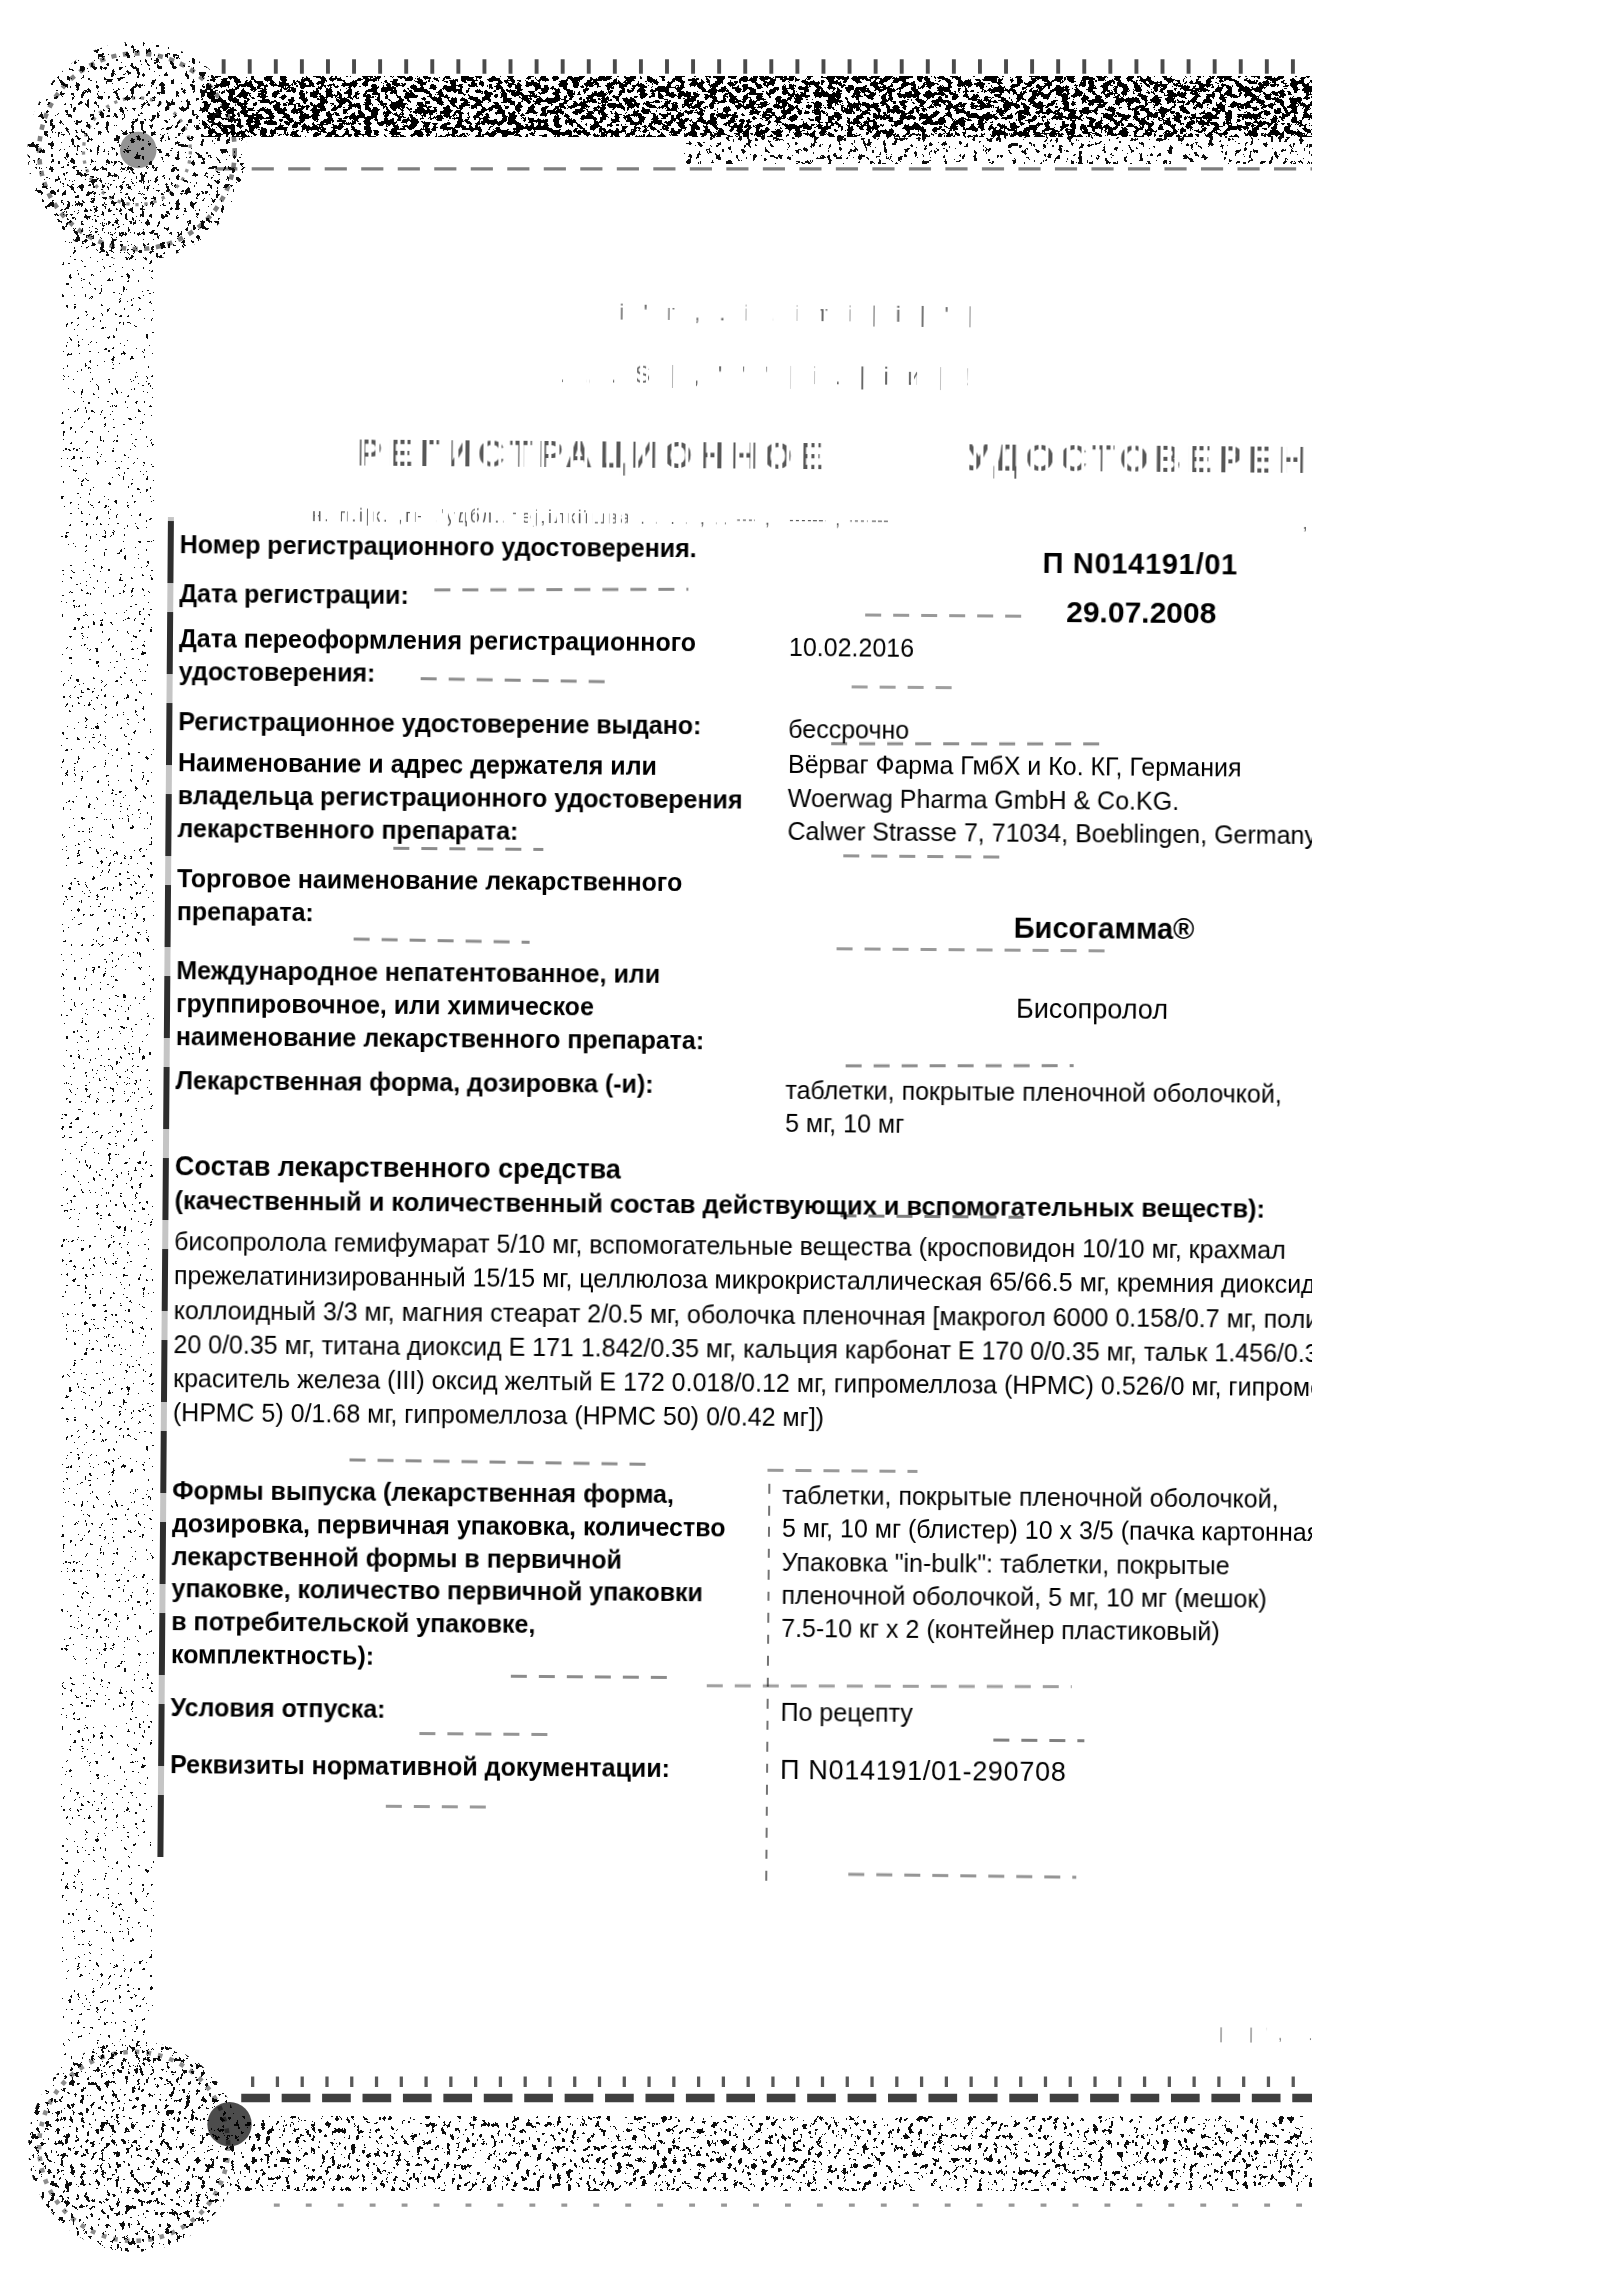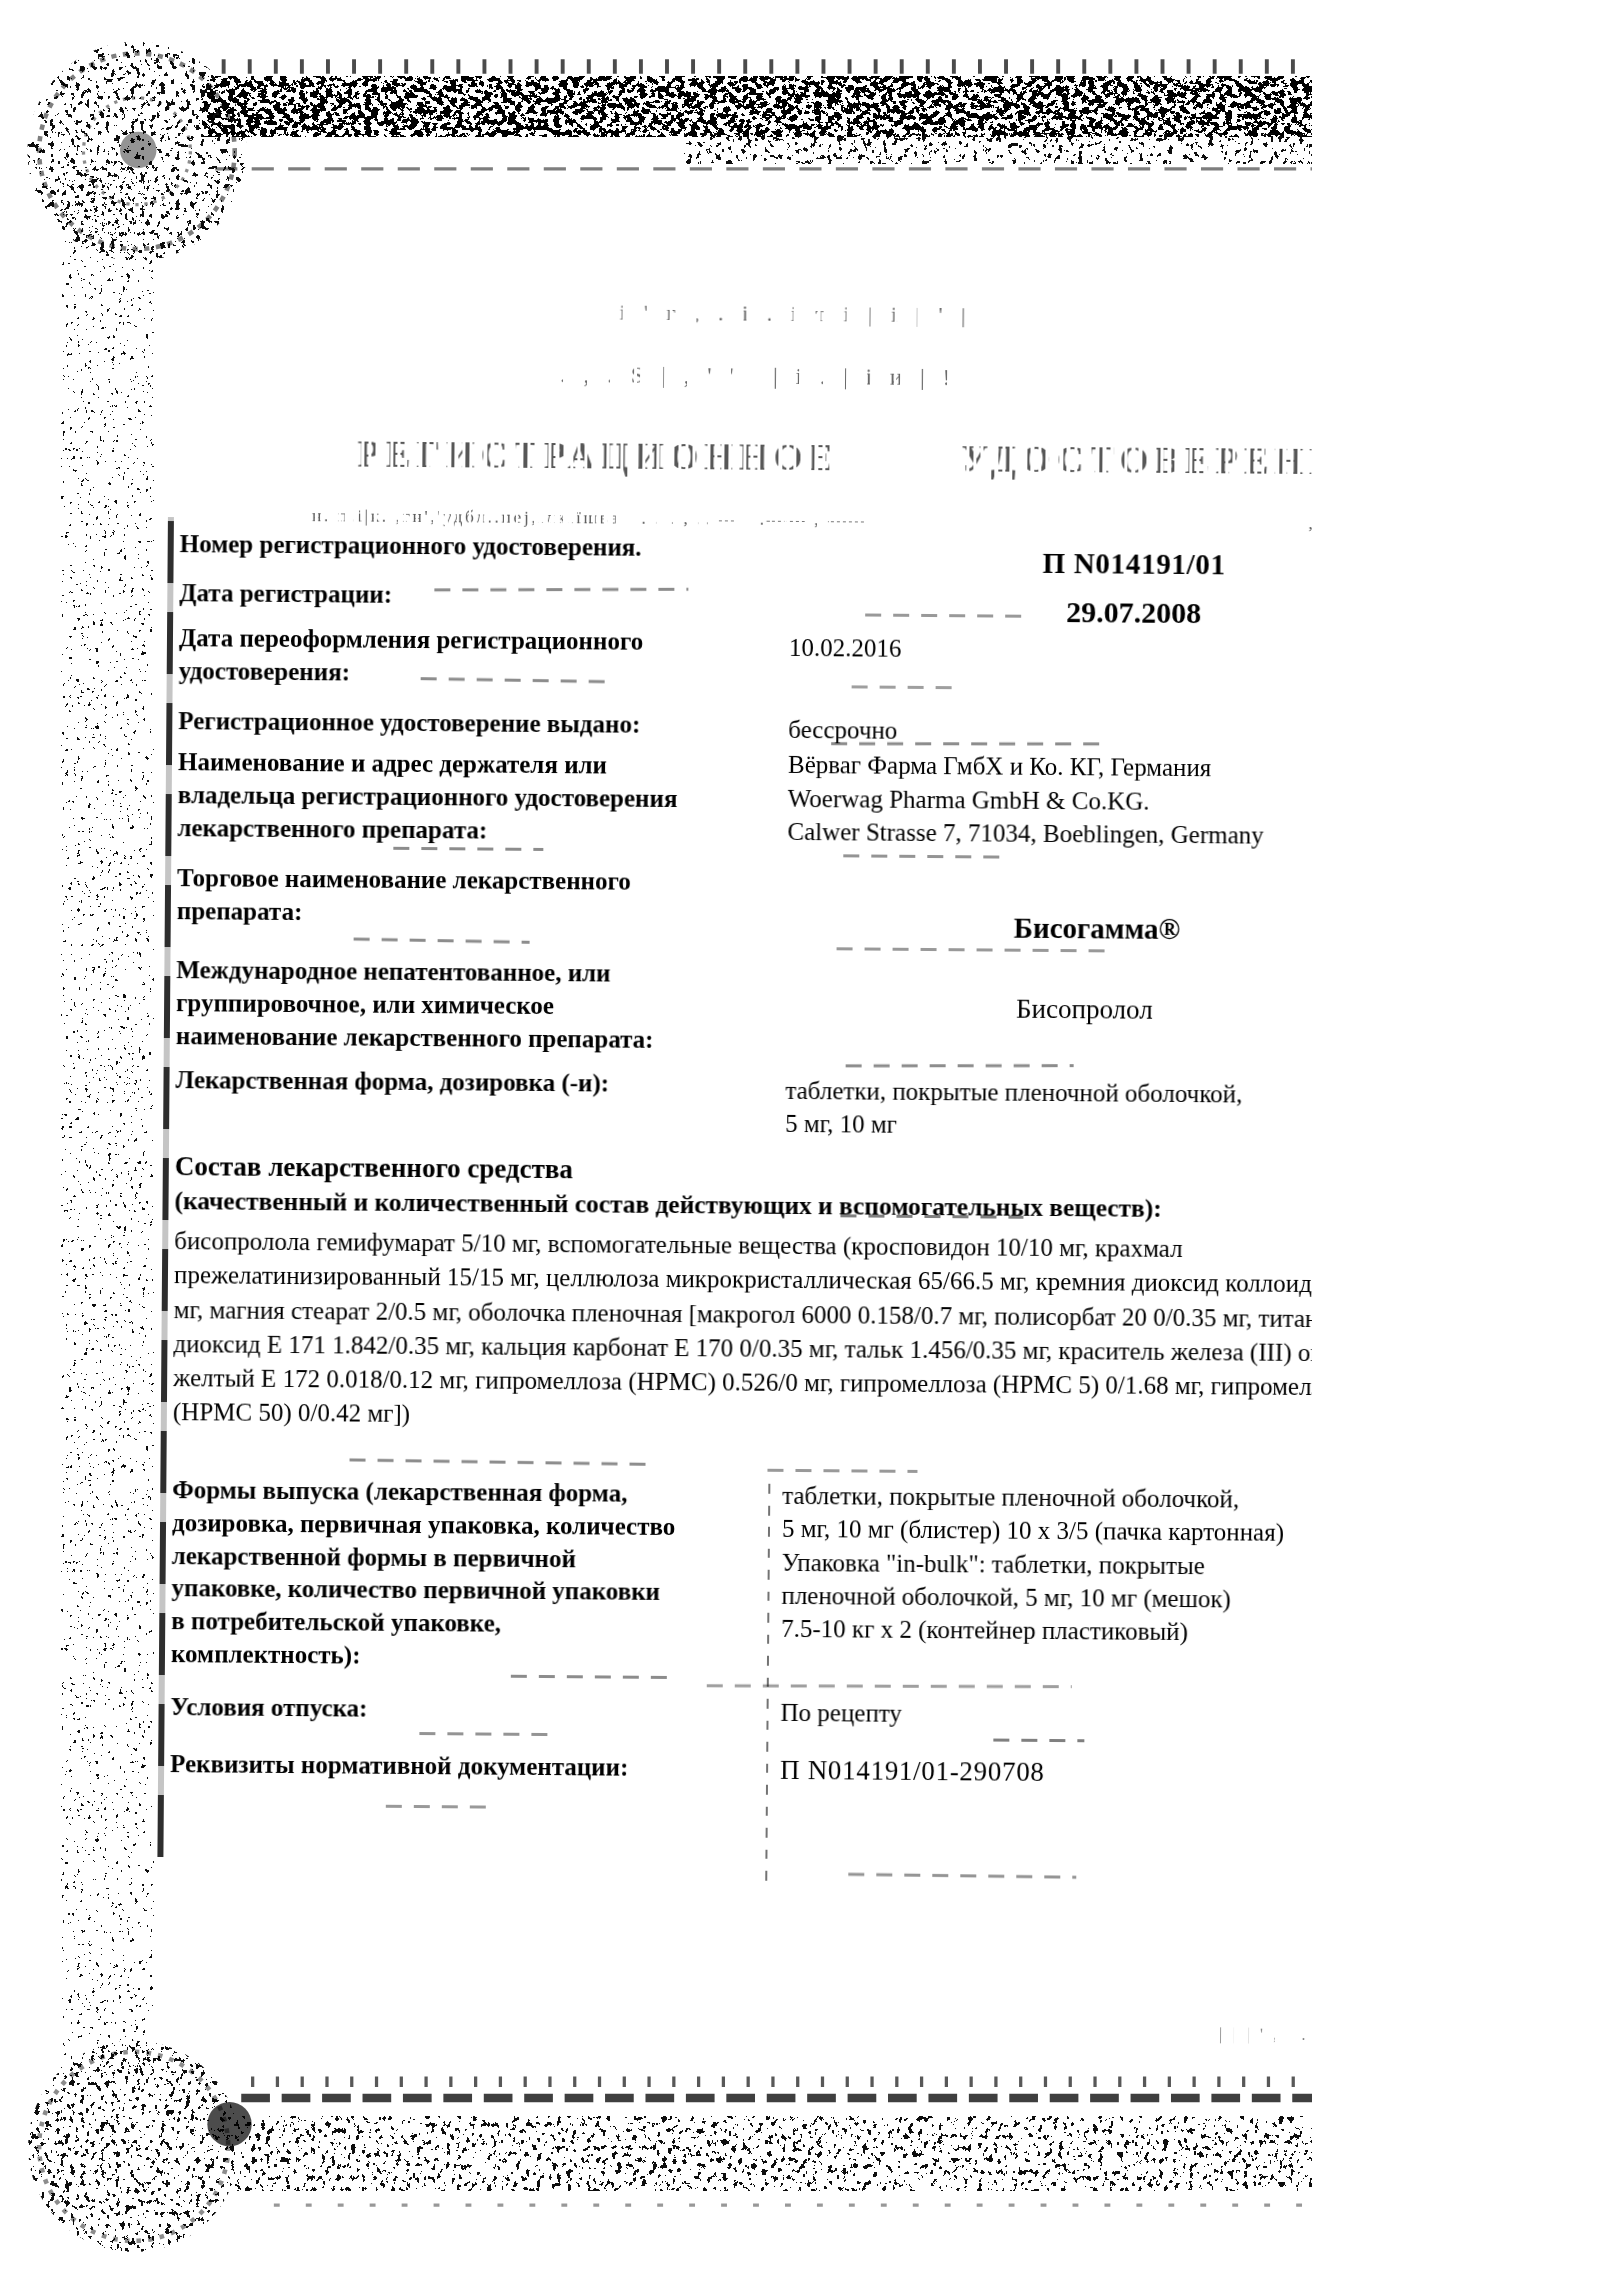--- a/index.html
+++ b/index.html
@@ -1,21 +1,21 @@
 <!DOCTYPE html>
 <html style="font-size:10.4px"><head>
 <meta charset="utf-8">
 <style>
   html,body{margin:0;padding:0;background:#ffffff;}
   #page{
     position:relative;
     width:1312px;height:2295px;
     background:#ffffff;
     overflow:hidden;
-    font-family:Liberation Serif, serif;
+    font-family:Liberation Sans, sans-serif;
     color:#0e0e0e;
   }
   
   #frame-svg{position:absolute;left:0;top:0;width:1600px;height:2295px;}
   
   #content{
     position:absolute;left:0;top:0;width:1600px;height:2295px;
     transform:rotate(0.45deg);
     filter:blur(0.3px) contrast(1.35);
   }

